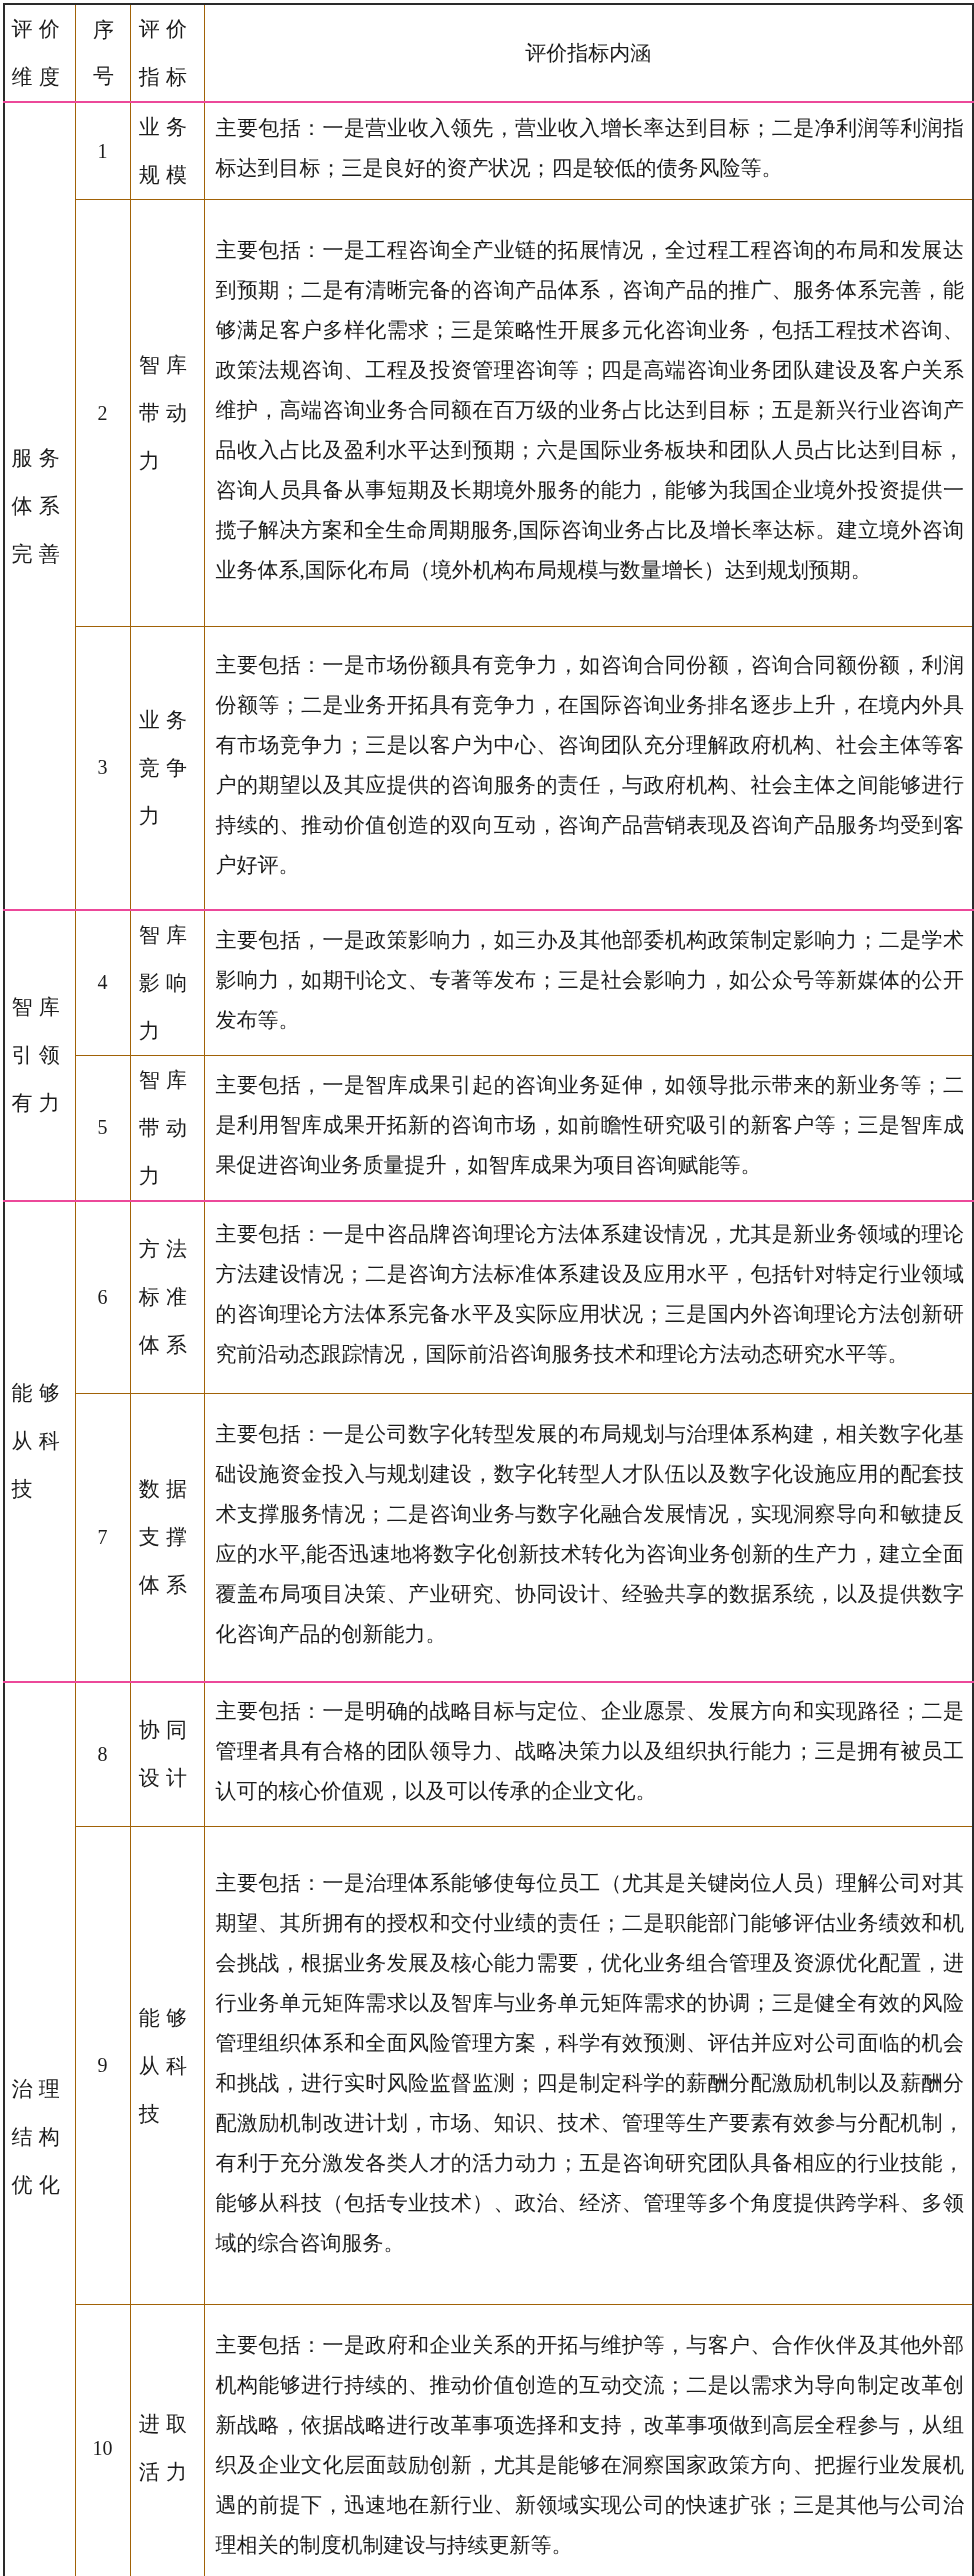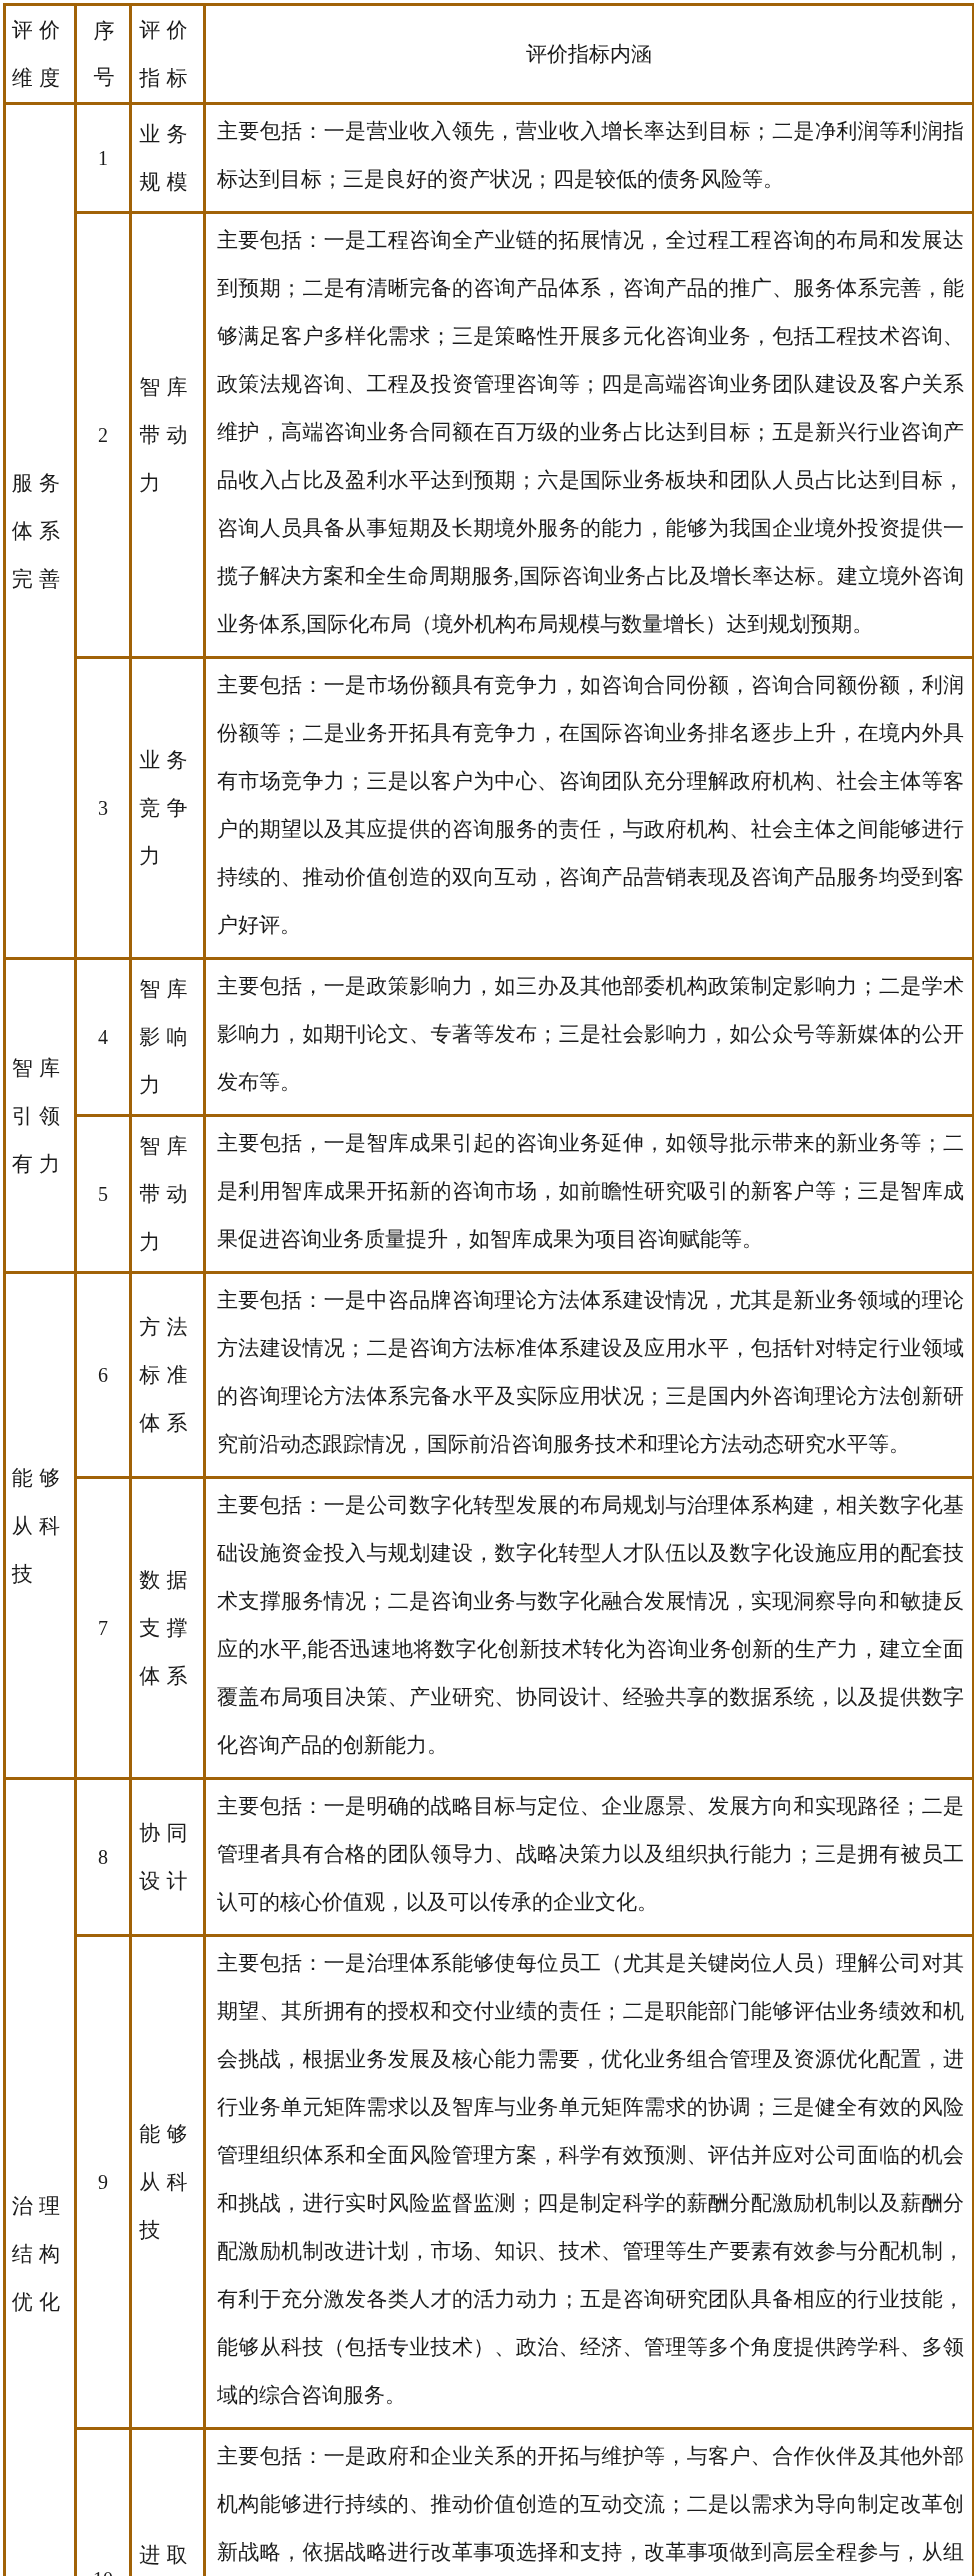--- a/index.html
+++ b/index.html
@@ -15,27 +15,27 @@
     overflow: hidden;
   }
   table.eval {
     border-collapse: collapse;
     table-layout: fixed;
     width: 970px;
     margin: 3px 0 0 3px;
     border: 2px solid #2a2a2a;
   }
   .eval th, .eval td {
-    border: 3px solid #a16207;
+    border: 1px solid #a16207;
     vertical-align: middle;
     font-weight: normal;
     font-size: 21px;
     padding: 0;
   }
-  .eval tr.sec-start > td { border-top: 2px solid #b91c1c; }
+  .eval tr.sec-start > td { border-top: 2px solid #ec4899; }
   .eval th {
     text-align: center;
     line-height: 46px;
   }
   
   .stack {
     display: inline-block;
     width: 2.7em;
     letter-spacing: 0.3em;
     line-height: 48px;
@@ -47,21 +47,21 @@
     width: 1.3em;
     letter-spacing: 0.1em;
     line-height: 46px;
     text-align: right;
     word-break: break-all;
   }
   td.dim, td.num, td.ind { text-align: center; }
   td.num { font-size: 20px; }
   td.cnt {
     text-align: justify;
-    line-height: 48px;
+    line-height: 40px;
     padding: 2px 8px 8px 11px;
     word-break: break-all;
   }
 </style>
 </head>
 <body>
 
 <table class="eval">
   <colgroup>
     <col style="width:71px">

